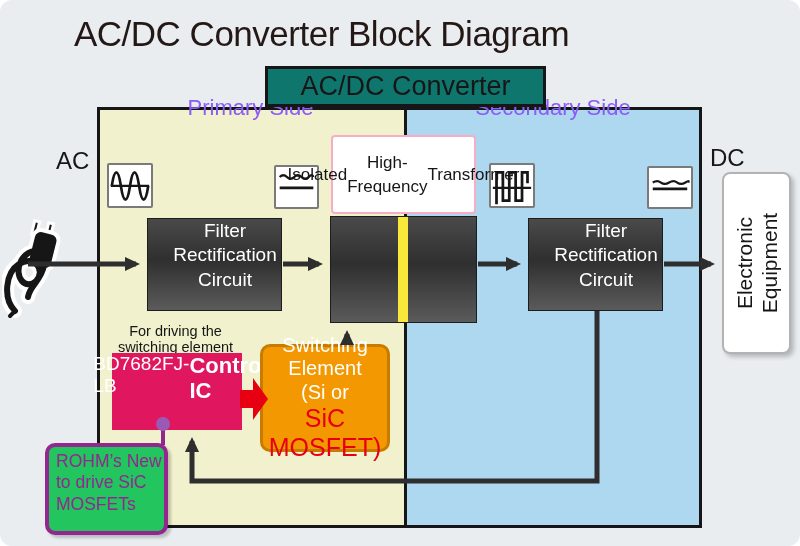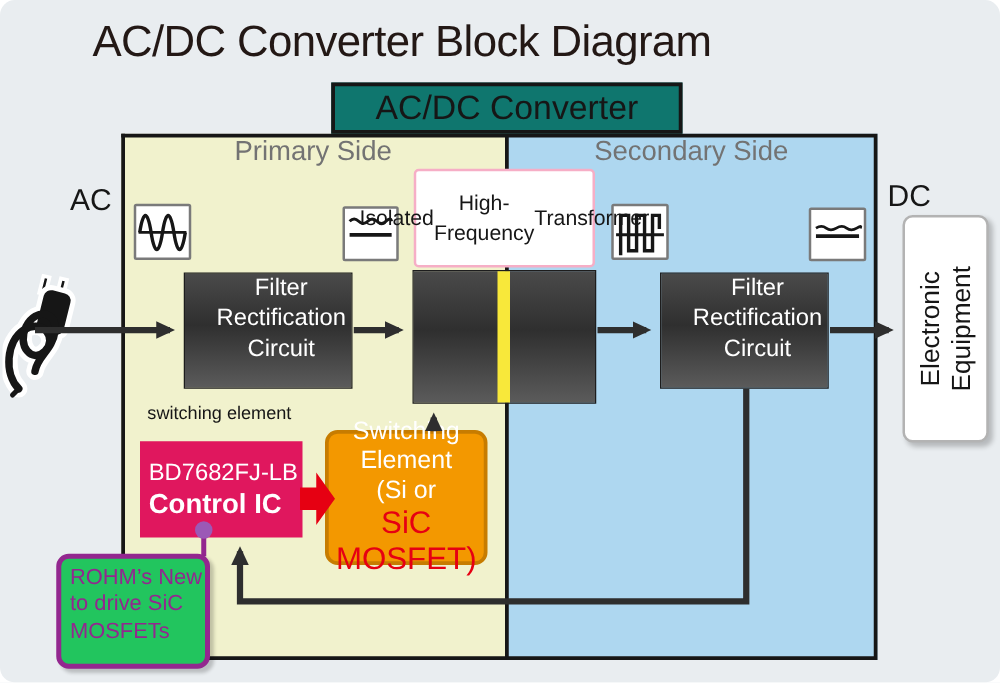--- a/index.html
+++ b/index.html
@@ -7,21 +7,21 @@
   .canvas{position:relative;width:800px;height:546px;background:#e9edf0;border-radius:12px;overflow:hidden;}
 
   .title{position:absolute;left:74px;top:14px;font-size:35px;color:#231815;letter-spacing:-0.5px;white-space:nowrap;}
 
   .header-box{position:absolute;left:265px;top:66px;width:281px;height:41px;background:#0f766e;border:3px solid #161616;box-sizing:border-box;display:flex;align-items:center;justify-content:center;font-size:27px;color:#161616;z-index:3;}
 
   .pane{position:absolute;top:107px;height:421px;box-sizing:border-box;z-index:1;}
   .pane.primary{left:97px;width:307px;background:#f1f2cd;border:3px solid #161616;border-right:none;}
   .pane.secondary{left:404px;width:298px;background:#aed7f0;border:3px solid #161616;}
 
-  .side-label{position:absolute;top:108px;font-size:22px;color:#737373;text-align:center;z-index:2;white-space:nowrap;}
+  .side-label{position:absolute;top:95px;font-size:22px;color:#8b5cf6;text-align:center;z-index:2;white-space:nowrap;}
   .side-label.primary{left:97px;width:307px;}
   .side-label.secondary{left:404px;width:298px;}
 
   .io-label{position:absolute;font-size:24px;color:#161616;z-index:2;}
   .io-label.ac{left:56px;top:147px;}
   .io-label.dc{left:710px;top:144px;}
 
   .wave-icon{position:absolute;background:#ffffff;border:2px solid #7a7a7a;border-radius:2px;box-sizing:border-box;z-index:2;}
   .wave-icon svg{display:block;width:100%;height:100%;}
   .icon-sine{left:107px;top:163px;width:46px;height:45px;}
@@ -36,21 +36,21 @@
   .transformer{left:330px;top:216px;width:147px;height:107px;z-index:3;position:absolute;background:linear-gradient(180deg,#4a4a4a 0%,#2f2f2f 45%,#5b5b5b 100%);border:1px solid #1d1d1d;box-sizing:border-box;}
   .transformer .stripe{position:absolute;left:67px;top:0;width:10px;height:100%;background:#f8e83a;}
 
   .transformer-label{position:absolute;left:331px;top:135px;width:145px;height:79px;background:#ffffff;border:2px solid #f6aec6;border-radius:4px;box-sizing:border-box;display:flex;flex-direction:row;align-items:center;justify-content:center;font-size:17px;line-height:1.4;color:#161616;z-index:3;text-align:center;}
 
   .electronic{position:absolute;left:722px;top:172px;width:69px;height:182px;background:#ffffff;border:2px solid #b3b3b3;border-radius:8px;box-sizing:border-box;box-shadow:3px 3px 4px rgba(0,0,0,0.22);z-index:3;}
   .electronic .vert{position:absolute;left:50%;top:50%;transform:translate(-50%,-50%) rotate(-90deg);font-size:21px;line-height:1.2;color:#161616;text-align:center;white-space:nowrap;}
 
   .note{position:absolute;left:98px;top:324px;width:155px;text-align:center;font-size:14.5px;line-height:1.08;color:#161616;z-index:3;}
 
-  .control-ic{position:absolute;left:112px;top:353px;width:130px;height:77px;background:#e0175e;color:#ffffff;display:flex;flex-direction:column;justify-content:center;padding-left:7px;box-sizing:border-box;z-index:3;}
+  .control-ic{position:absolute;left:112px;top:353px;width:130px;height:77px;background:#e0175e;color:#ffffff;display:flex;justify-content:center;padding-left:7px;box-sizing:border-box;z-index:3;}
   .control-ic .part{font-size:19px;line-height:1.15;}
   .control-ic .name{font-size:22px;font-weight:bold;line-height:1.15;}
 
   .switching{position:absolute;left:260px;top:344px;width:130px;height:108px;background:#f39800;border:3px solid #c77c00;border-radius:10px;box-sizing:border-box;display:flex;flex-direction:column;align-items:center;justify-content:center;z-index:3;text-align:center;}
   .switching .wline{color:#ffffff;font-size:20px;line-height:1.16;}
   .switching .rline{color:#e60012;font-size:25px;line-height:1.16;}
 
   .callout{position:absolute;left:45px;top:443px;width:123px;height:92px;background:#22c55e;border:4px solid #93278f;border-radius:10px;box-sizing:border-box;box-shadow:3px 3px 3px rgba(0,0,0,0.2);padding:4px 0 0 7px;color:#93278f;font-size:17.5px;line-height:1.22;z-index:5;}
 
   .purple-dot{position:absolute;left:156px;top:417px;width:14px;height:14px;border-radius:50%;background:#9b59b6;z-index:5;}
@@ -141,20 +141,21 @@
   </div>
 
   <div class="electronic">
     <div class="vert">
       <div>Electronic</div>
       <div>Equipment</div>
     </div>
   </div>
 
   <div class="note">
+    <div>For driving the</div>
     <div>switching element</div>
   </div>
 
   <div class="control-ic">
     <div class="part">BD7682FJ-LB</div>
     <div class="name">Control IC</div>
   </div>
 
   <div class="switching">
     <div class="wline">Switching</div>

